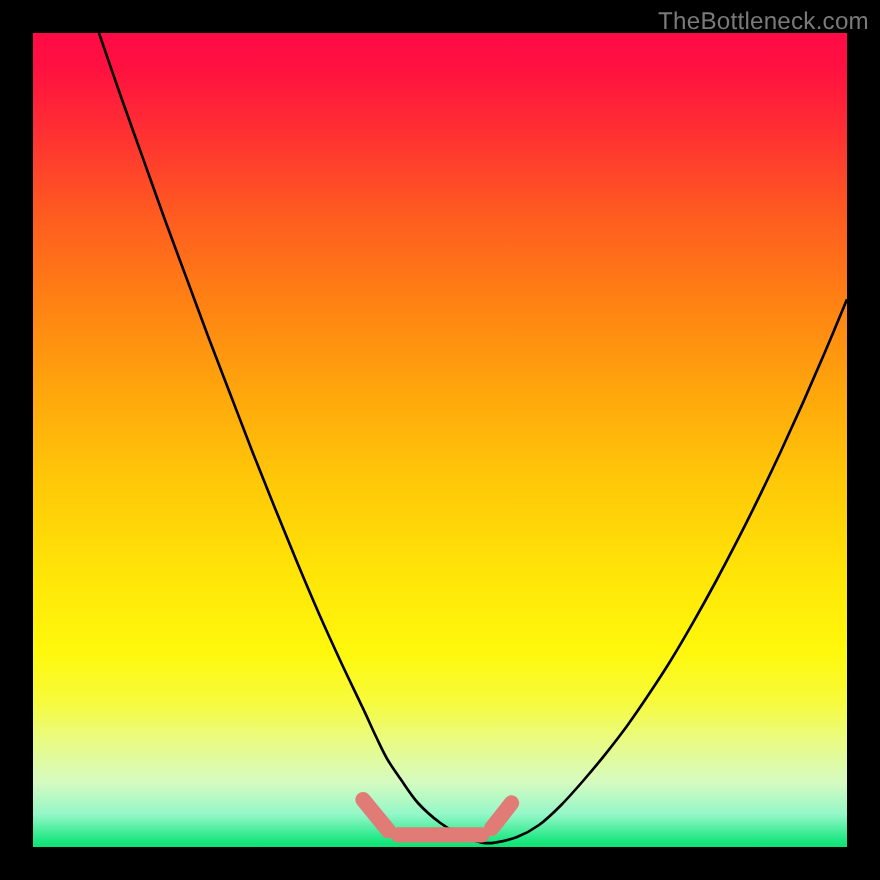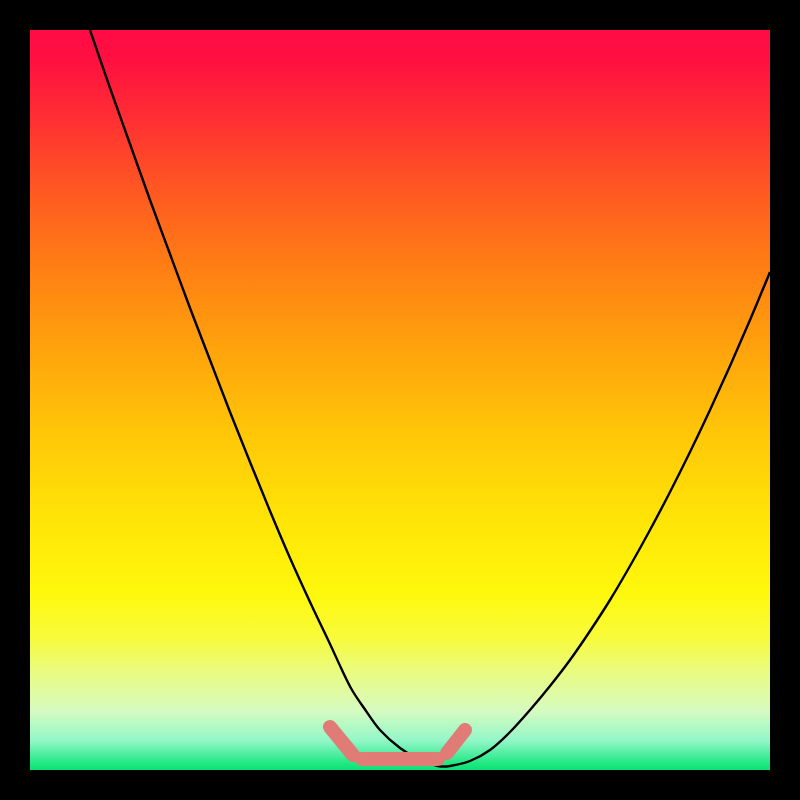--- a/index.html
+++ b/index.html
@@ -67,20 +67,21 @@
     letter-spacing: 0.2px;
     font-weight: 500;
     user-select: none;
   }
 </style>
 </head>
 <body>
 
 <div class="frame">
 
+  <div class="watermark">TheBottleneck.com</div>
 
   <div class="plot">
     <div class="gradient"></div>
 
     <svg class="curve-svg" viewBox="0 0 740 740" preserveAspectRatio="none">
       <path id="v-curve-path" fill="none" stroke="#000000" stroke-width="2.4" d="M 60 0 C 63.333333333333336 9.666666666666666, 73.33333333333333 39, 80 58 C 86.66666666666667 77, 93.33333333333333 95.33333333333333, 100 114 C 106.66666666666667 132.66666666666666, 113.33333333333333 151.66666666666666, 120 170 C 126.66666666666667 188.33333333333334, 133.33333333333334 206, 140 224 C 146.66666666666666 242, 153.33333333333334 260.3333333333333, 160 278 C 166.66666666666666 295.6666666666667, 173.33333333333334 312.6666666666667, 180 330 C 186.66666666666666 347.3333333333333, 193.33333333333334 365, 200 382 C 206.66666666666666 399, 213.33333333333334 415.5, 220 432 C 226.66666666666666 448.5, 233.33333333333334 465, 240 481 C 246.66666666666666 497, 253.33333333333334 512.8333333333334, 260 528 C 266.6666666666667 543.1666666666666, 273.3333333333333 557.6666666666666, 280 572 C 286.6666666666667 586.3333333333334, 294.6666666666667 602.6666666666666, 300 614 C 305.3333333333333 625.3333333333334, 308.3333333333333 632.3333333333334, 312 640 C 315.6666666666667 647.6666666666666, 318.3333333333333 653.6666666666666, 322 660 C 325.6666666666667 666.3333333333334, 329.3333333333333 671.3333333333334, 334 678 C 338.6666666666667 684.6666666666666, 344 693.3333333333334, 350 700 C 356 706.6666666666666, 363.3333333333333 713, 370 718 C 376.6666666666667 723, 383.6666666666667 727, 390 730 C 396.3333333333333 733, 403 735, 408 736 C 413 737, 414.6666666666667 736.8333333333334, 420 736 C 425.3333333333333 735.1666666666666, 433.3333333333333 733.6666666666666, 440 731 C 446.6666666666667 728.3333333333334, 453.3333333333333 724.8333333333334, 460 720 C 466.6666666666667 715.1666666666666, 473.3333333333333 708.6666666666666, 480 702 C 486.6666666666667 695.3333333333334, 493.3333333333333 687.6666666666666, 500 680 C 506.6666666666667 672.3333333333334, 513.3333333333334 664.3333333333334, 520 656 C 526.6666666666666 647.6666666666666, 533.3333333333334 639.1666666666666, 540 630 C 546.6666666666666 620.8333333333334, 553.3333333333334 611, 560 601 C 566.6666666666666 591, 573.3333333333334 580.8333333333334, 580 570 C 586.6666666666666 559.1666666666666, 593.3333333333334 547.6666666666666, 600 536 C 606.6666666666666 524.3333333333334, 613.3333333333334 512.3333333333334, 620 500 C 626.6666666666666 487.6666666666667, 633.3333333333334 475, 640 462 C 646.6666666666666 449, 653.3333333333334 435.6666666666667, 660 422 C 666.6666666666666 408.3333333333333, 673.3333333333334 394.3333333333333, 680 380 C 686.6666666666666 365.6666666666667, 693.3333333333334 351, 700 336 C 706.6666666666666 321, 713.3333333333334 305.6666666666667, 720 290 C 726.6666666666666 274.3333333333333, 736.6666666666666 250, 740 242"></path>
       <g id="marker-group">
           <path d="M 300 697 L 323 725" fill="none" stroke="#e07b76" stroke-width="14" stroke-linecap="round"></path>
           <path d="M 332 729 L 408 729" fill="none" stroke="#e07b76" stroke-width="14" stroke-linecap="round"></path>
           <path d="M 417 723 L 435 700" fill="none" stroke="#e07b76" stroke-width="14" stroke-linecap="round"></path>

